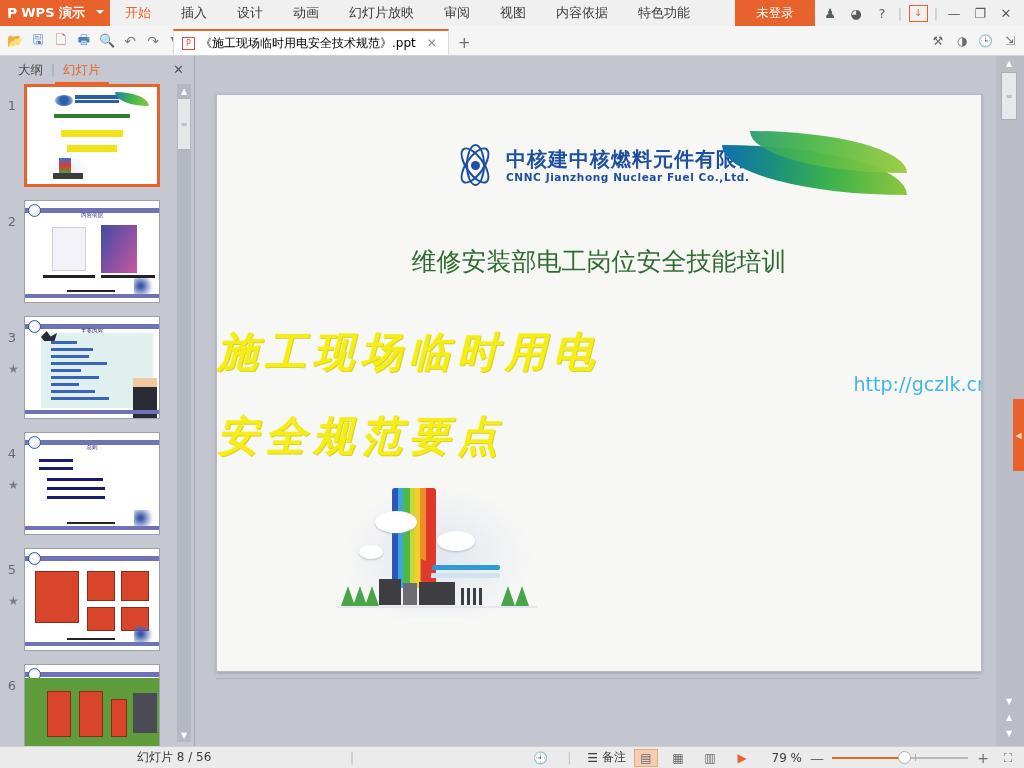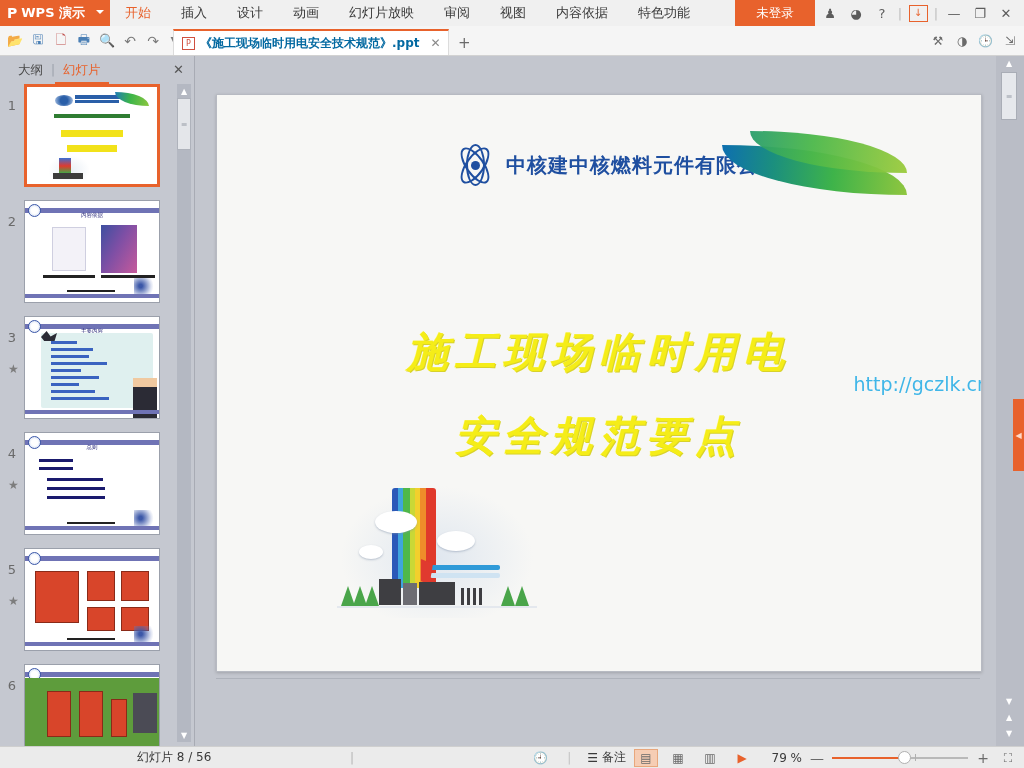--- a/index.html
+++ b/index.html
@@ -79,21 +79,21 @@
     min-width: 276px; background: #ffffff;
     border-top: 2px solid #e8622c;
     display: flex; align-items: center; gap: 5px; padding: 0 6px 0 8px;
     border-left: 1px solid #dcdcdc; border-right: 1px solid #dcdcdc;
   }
   .doc-tab .dicon {
     width: 13px; height: 13px; background: #ffffff;
     border: 1.3px solid #d0503f; color: #d0503f; font-size: 8px;
     display: flex; align-items: center; justify-content: center;
   }
-  .doc-tab .dname { font-size: 12px; color: #0369a1; white-space: nowrap; font-weight: bold; }
+  .doc-tab .dname { font-size: 12px; color: #000000; white-space: nowrap; }
   .doc-tab .dclose { font-size: 12px; color: #888; margin-left: 6px; }
   .tab-plus {
     position: absolute; left: 458px; top: 8px;
     font-size: 15px; color: #6b6b6b;
   }
   .qright {
     position: absolute; right: 6px; top: 2px; height: 26px;
     display: flex; align-items: center; gap: 8px;
   }
   .qright .qr {
@@ -268,21 +268,21 @@
     left: 28px; top: 0px; width: 157px; height: 42px;
     background: linear-gradient(95deg, #2a9e6d 0%, #4cb84a 40%, #9ccb3c 100%);
     opacity: 0.95;
   }
   .sl-subtitle {
     position: absolute; left: 0; right: 0; top: 150px; text-align: center;
     font-family: "DejaVu Serif", "Liberation Serif", serif;
     font-size: 25px; color: #2e6b2e;
   }
   .sl-main1, .sl-main2 {
-    position: absolute; left: 0; right: 0; text-align: center;
+    position: absolute; left: 0; right: 0; 
     font-family: "DejaVu Serif", "Liberation Serif", serif;
     font-size: 41px; font-weight: bold; font-style: italic;
     color: #f5ed18; letter-spacing: 7px;
     text-shadow: 1px 1px 0 #d8d22a, -0.5px -0.5px 0 #fdfa9a;
   }
   .sl-main1 { top: 230px; }
   .sl-main2 { top: 314px; }
 
   
   .sl-illus { position: absolute; left: 120px; top: 388px; width: 200px; height: 135px; }
@@ -599,28 +599,30 @@
 
         <div class="sl-logo-wrap">
           <div class="atom">
             <div class="ring r1"></div>
             <div class="ring r2"></div>
             <div class="ring r3"></div>
             <div class="nuc"></div>
           </div>
           <div>
             <div class="sl-cn">中核建中核燃料元件有限公司</div>
+            <div class="sl-en">CNNC Jianzhong Nuclear Fuel Co.,Ltd.</div>
           </div>
         </div>
 
         <div class="sl-leaf">
           <div class="lf lf1"></div>
           <div class="lf lf2"></div>
         </div>
 
+        <div class="sl-subtitle">维修安装部电工岗位安全技能培训</div>
         <div class="sl-main1">施工现场临时用电</div>
         <div class="sl-main2">安全规范要点</div>
 
         <div class="sl-illus">
           <div class="il-glow"></div>
           <div class="il-rainbow"></div>
           <div class="il-cloud" style="left:38px; top:28px; width:42px; height:22px;"></div>
           <div class="il-cloud" style="left:100px; top:48px; width:38px; height:20px;"></div>
           <div class="il-cloud" style="left:22px; top:62px; width:24px; height:14px;"></div>
           <div class="il-stripe" style="left:93px; top:82px; width:70px;"></div>

